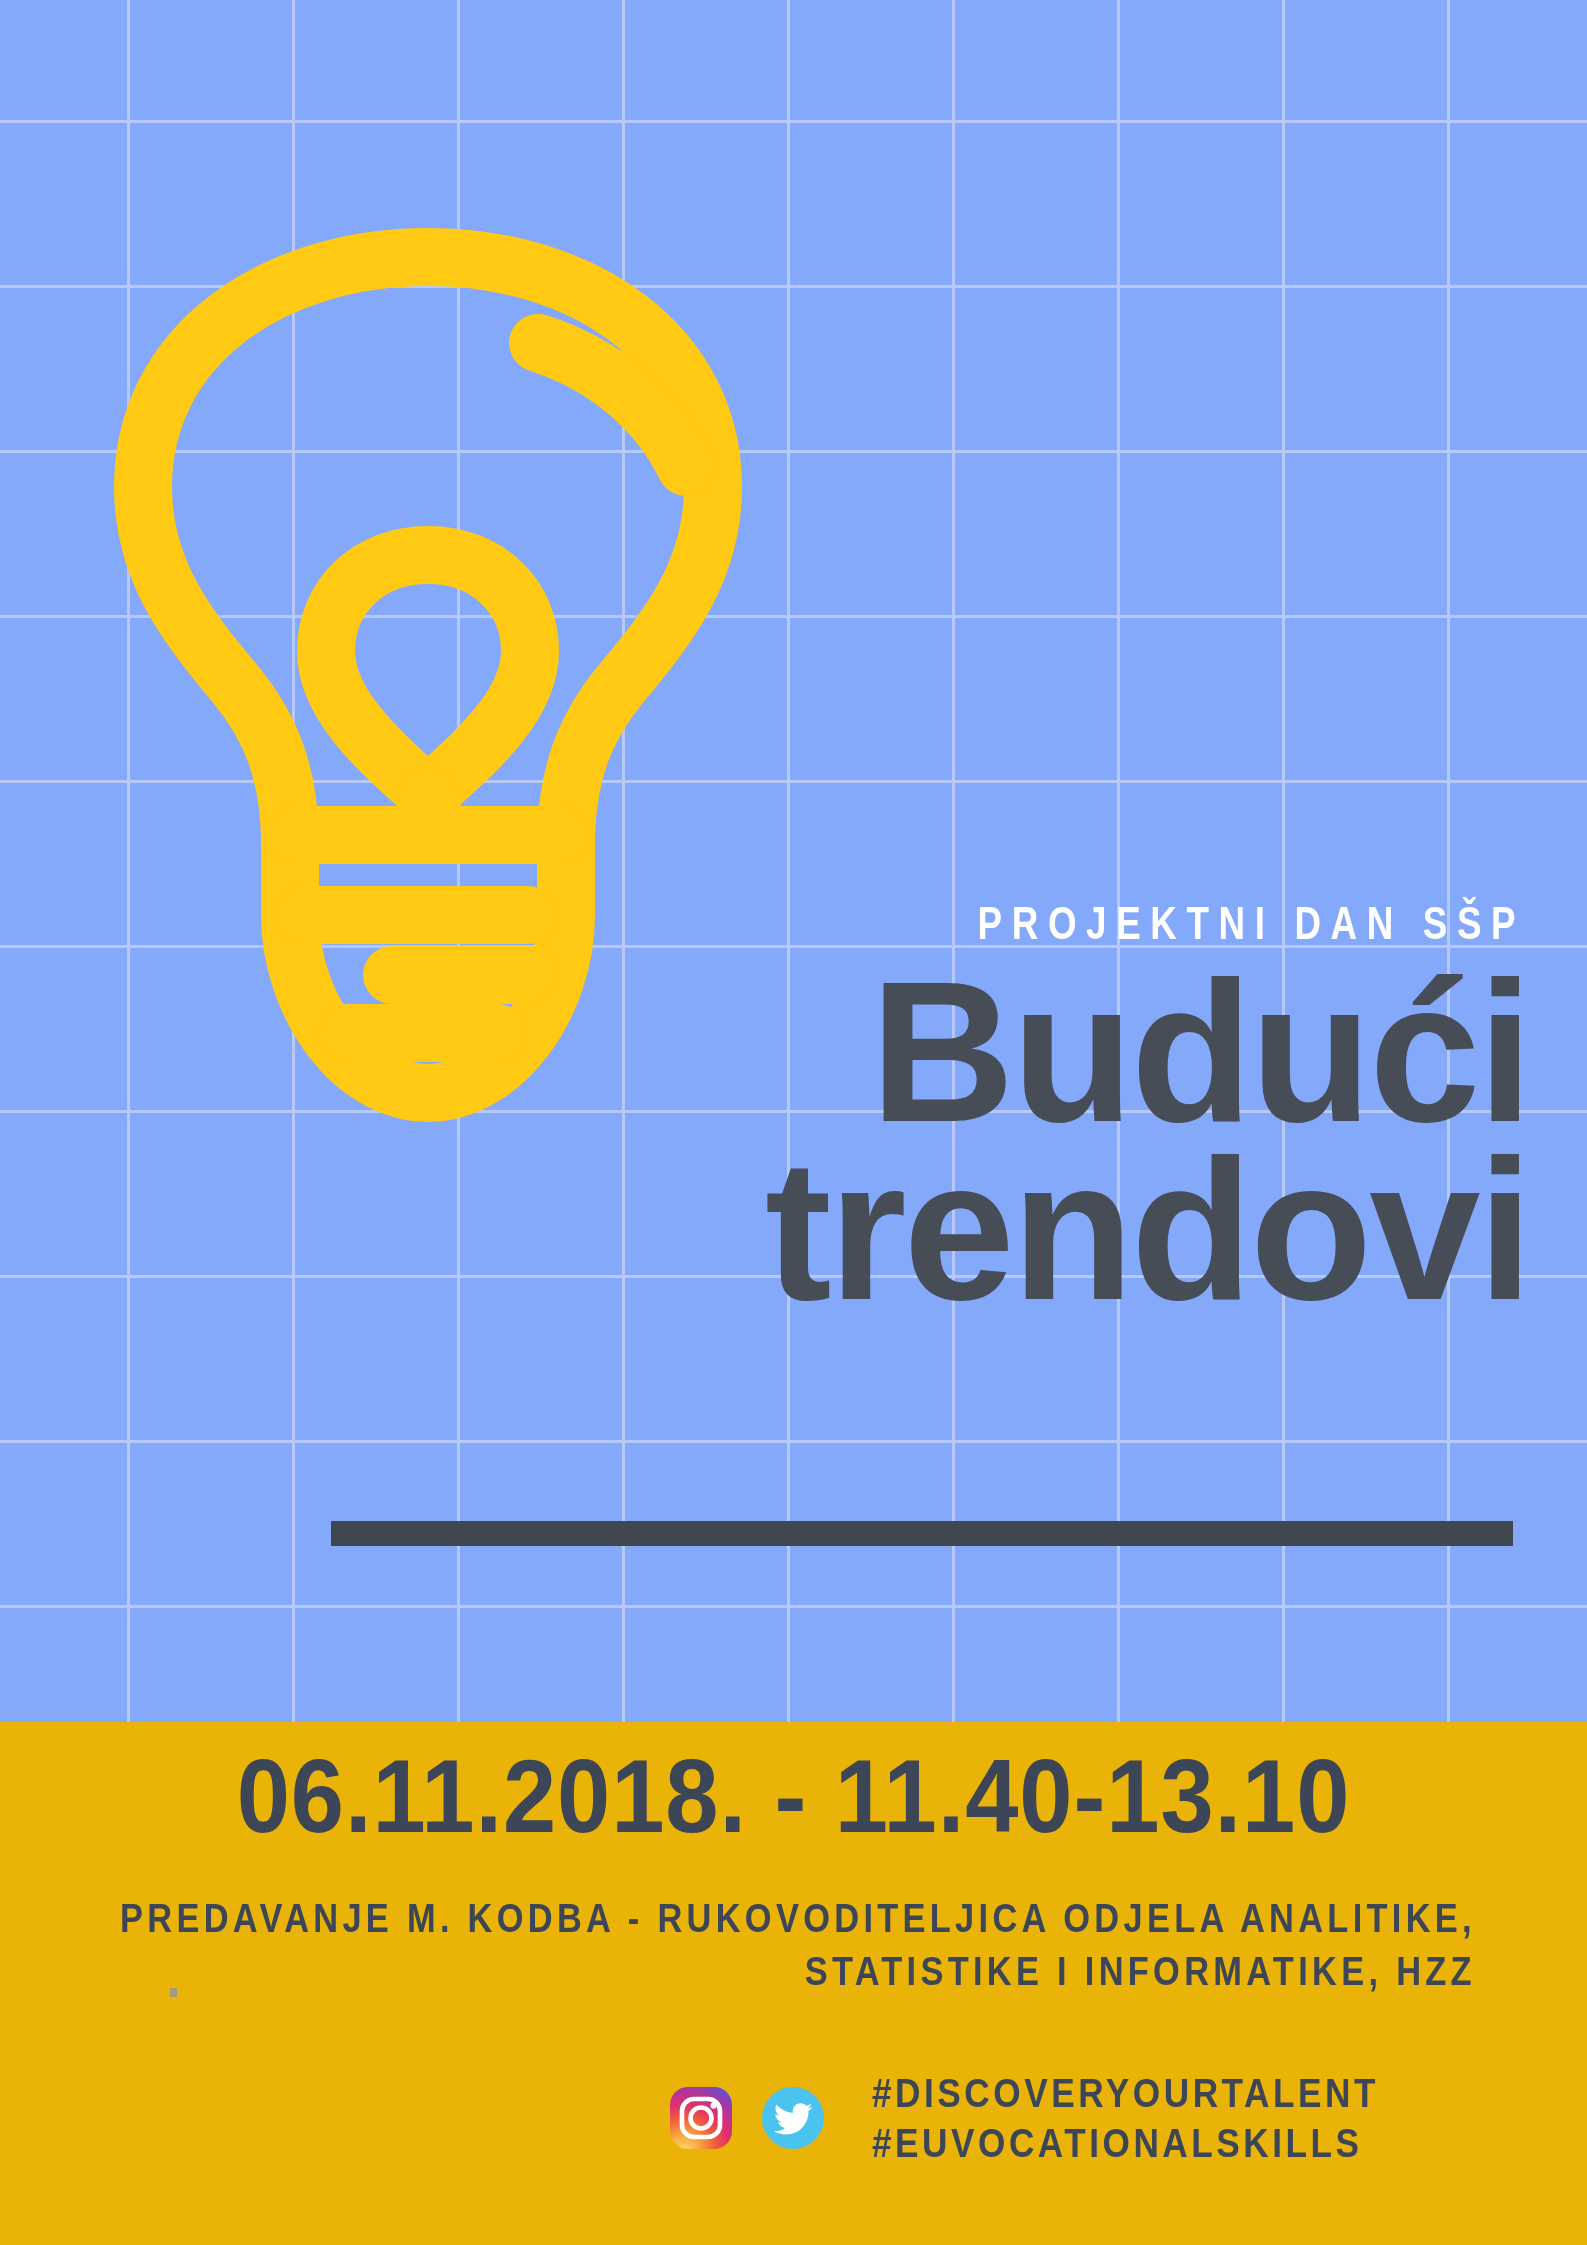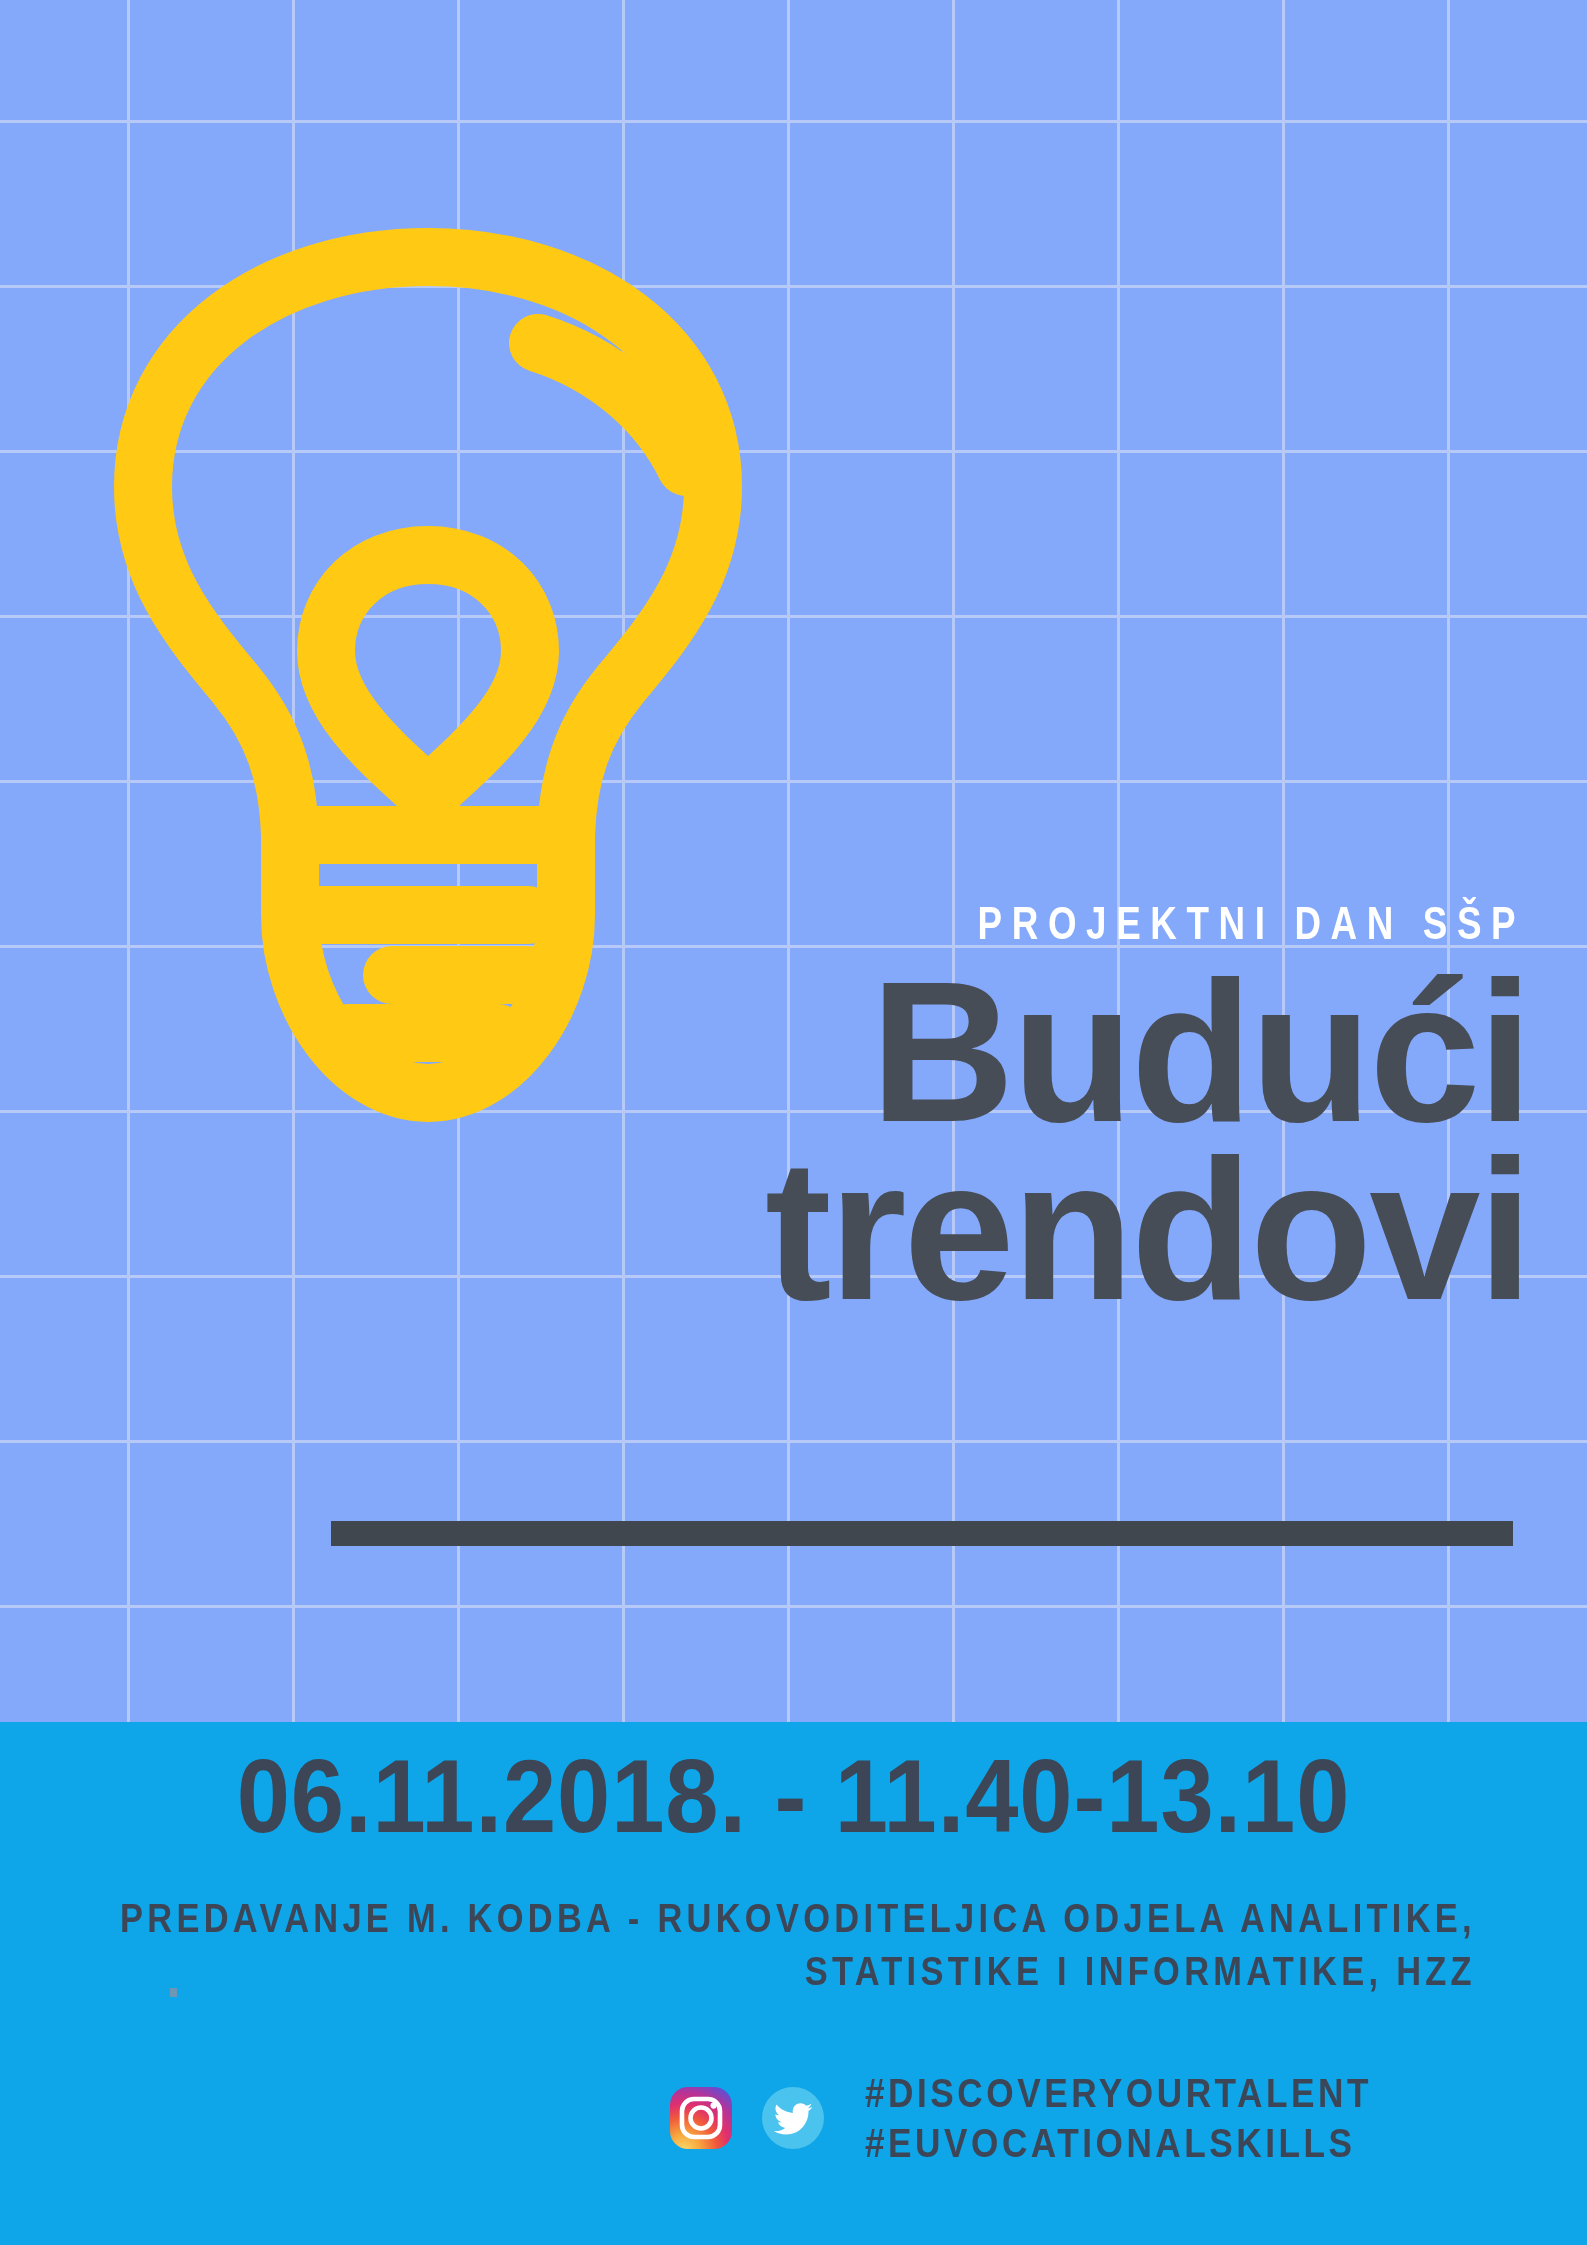--- a/index.html
+++ b/index.html
@@ -88,21 +88,21 @@
     background: #41474f;
   }
 
   
   #white-panel {
     position: absolute;
     left: 0;
     top: 1722px;
     width: 1587px;
     height: 523px;
-    background: #0ea5e9;
+    background: #eab308;
   }
 
   #datetime {
     position: absolute;
     left: 0;
     top: 22px;
     width: 1587px;
     text-align: center;
     font-family: "Liberation Sans Narrow", "Liberation Sans", sans-serif;
     font-weight: 700;
@@ -153,21 +153,21 @@
     align-items: center;
   }
   .social-icon {
     width: 66px;
     height: 66px;
     flex: 0 0 auto;
     margin-right: 26px;
   }
   .social-icon svg { display: block; width: 100%; height: 100%; }
 
-  #hashtags { margin-left: 13px; }
+  #hashtags { margin-left: 20px; }
   .hashtag-line {
     font-family: "Liberation Sans Narrow", "Liberation Sans", sans-serif;
     font-weight: 700;
     font-size: 40px;
     line-height: 1.26;
     letter-spacing: 4px;
     color: #3c4657;
     text-transform: uppercase;
     transform: scaleX(0.88);
     transform-origin: left center;

